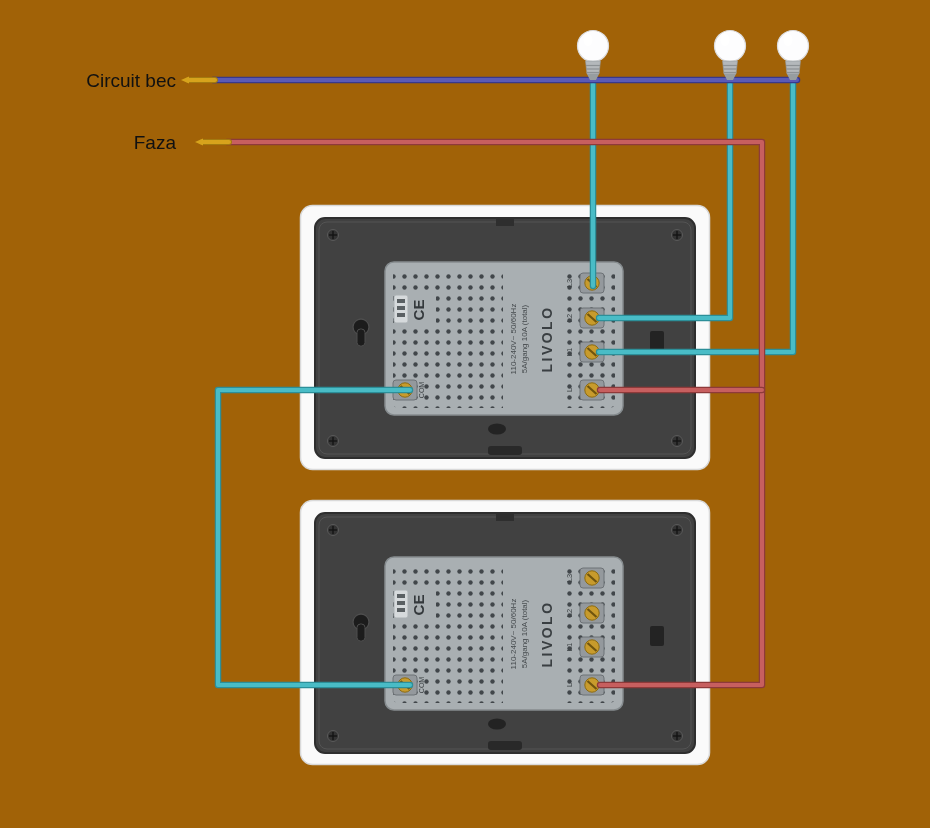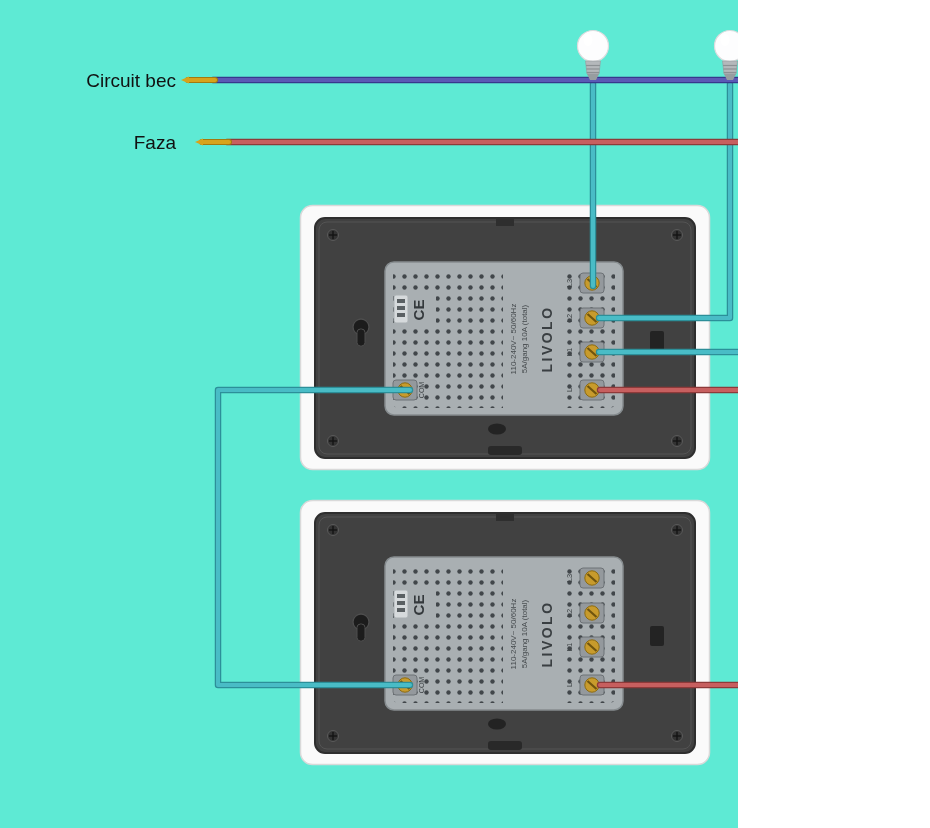--- a/index.html
+++ b/index.html
@@ -1,16 +1,16 @@
 <!DOCTYPE html>
 <html><head>
 <meta charset="utf-8">
 <style>
   html,body{margin:0;padding:0;background:#ffffff;}
-  .stage{position:relative;width:738px;height:828px;background:#5eead4;overflow:hidden;
+  .stage{position:relative;width:930px;height:828px;background:#a16207;overflow:hidden;
          font-family:"Liberation Sans",sans-serif;}
   svg{display:block;}
   text{font-family:"Liberation Sans",sans-serif;}
 </style>
 </head>
 <body>
 
 <div class="stage">
 <svg width="930" height="828" viewBox="0 0 930 828">
 

